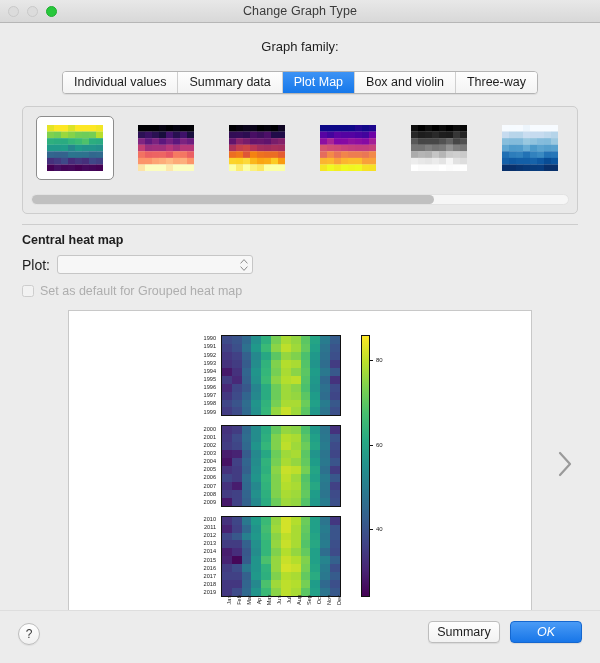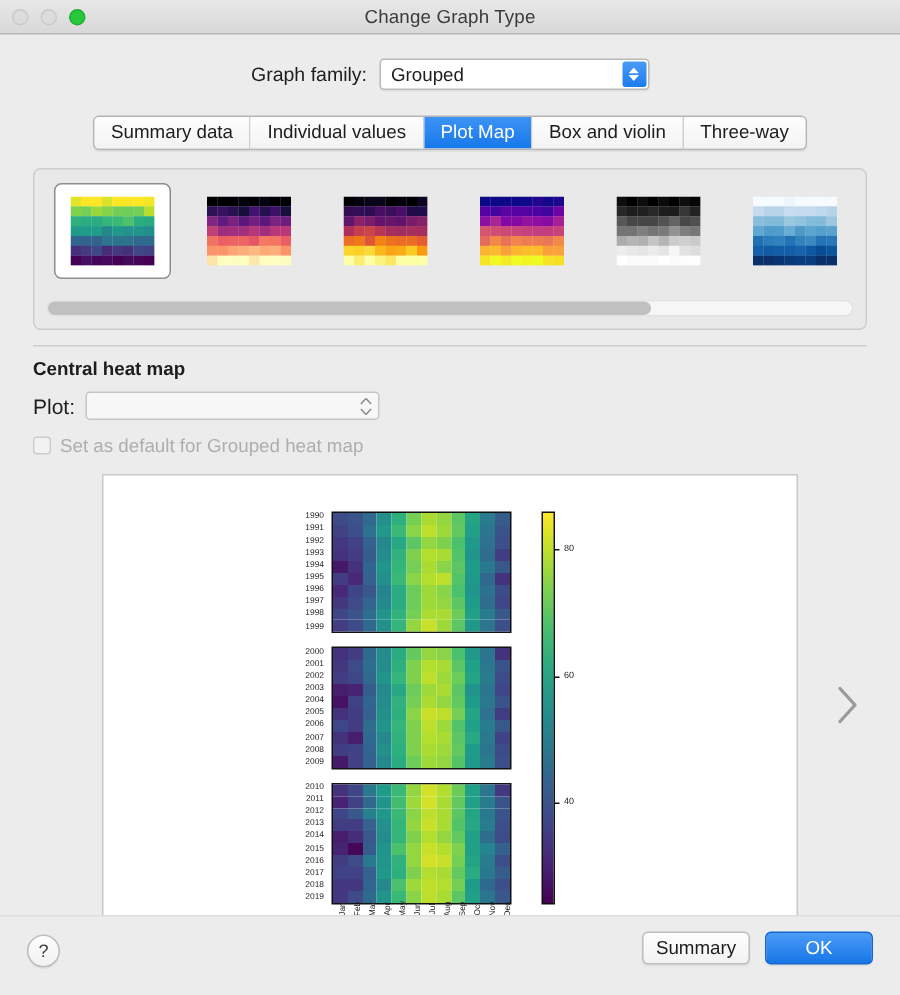--- a/index.html
+++ b/index.html
@@ -315,55 +315,45 @@
   }
   .btn.cancel {
     background: linear-gradient(to bottom,#fefefe,#f2f2f2);
     border: 1px solid #bdbdbd;
     color: #1d1d1d;
   }
   .btn.ok {
     background: linear-gradient(to bottom,#4a9bf6,#1876e8);
     border: 1px solid #1567cf;
     color: #fff;
+    font-style: italic;
   }
 </style>
 </head>
 <body>
 
 <div class="dialog">
 
   <div class="titlebar">
     <div class="traffic">
       <div class="light disabled"></div>
       <div class="light disabled"></div>
       <div class="light green"></div>
     </div>
     <div class="titlebar-title">Change Graph Type</div>
   </div>
 
   <div class="family-row">
     <div class="family-label">Graph family:</div>
-    <div class="popup">
-      <div class="popup-value">Grouped</div>
-      <div class="stepper">
-        <svg width="7" height="4" viewBox="0 0 7 4">
-            <path d="M3.5 0 L7 4 L0 4 Z" fill="#fff"></path>
-          </svg>
-        <svg width="7" height="4" viewBox="0 0 7 4">
-            <path d="M3.5 4 L0 0 L7 0 Z" fill="#fff"></path>
-          </svg>
-      </div>
-    </div>
   </div>
 
   <div class="tabs">
     <div class="tabstrip">
+      <div class="tab">Individual values</div>
       <div class="tab">Summary data</div>
-      <div class="tab">Individual values</div>
       <div class="tab selected">Plot Map</div>
       <div class="tab">Box and violin</div>
       <div class="tab">Three-way</div>
     </div>
   </div>
 
   <div class="gallery">
     <div class="thumbs">
       <div class="thumb-cell selected">
         <svg class="thumb-img" viewBox="0 0 8 7" preserveAspectRatio="none">

